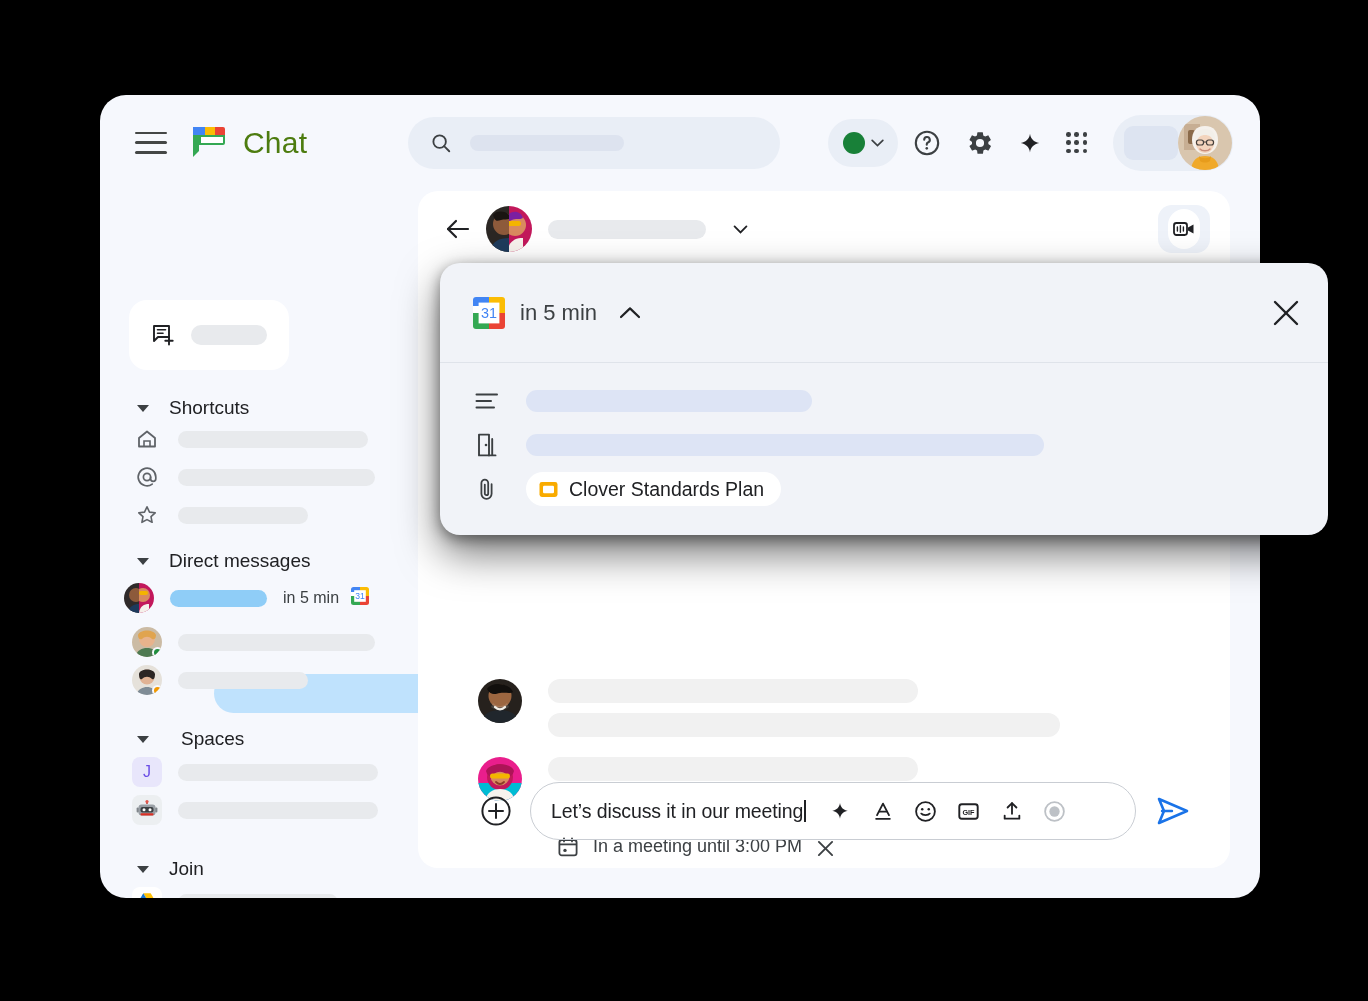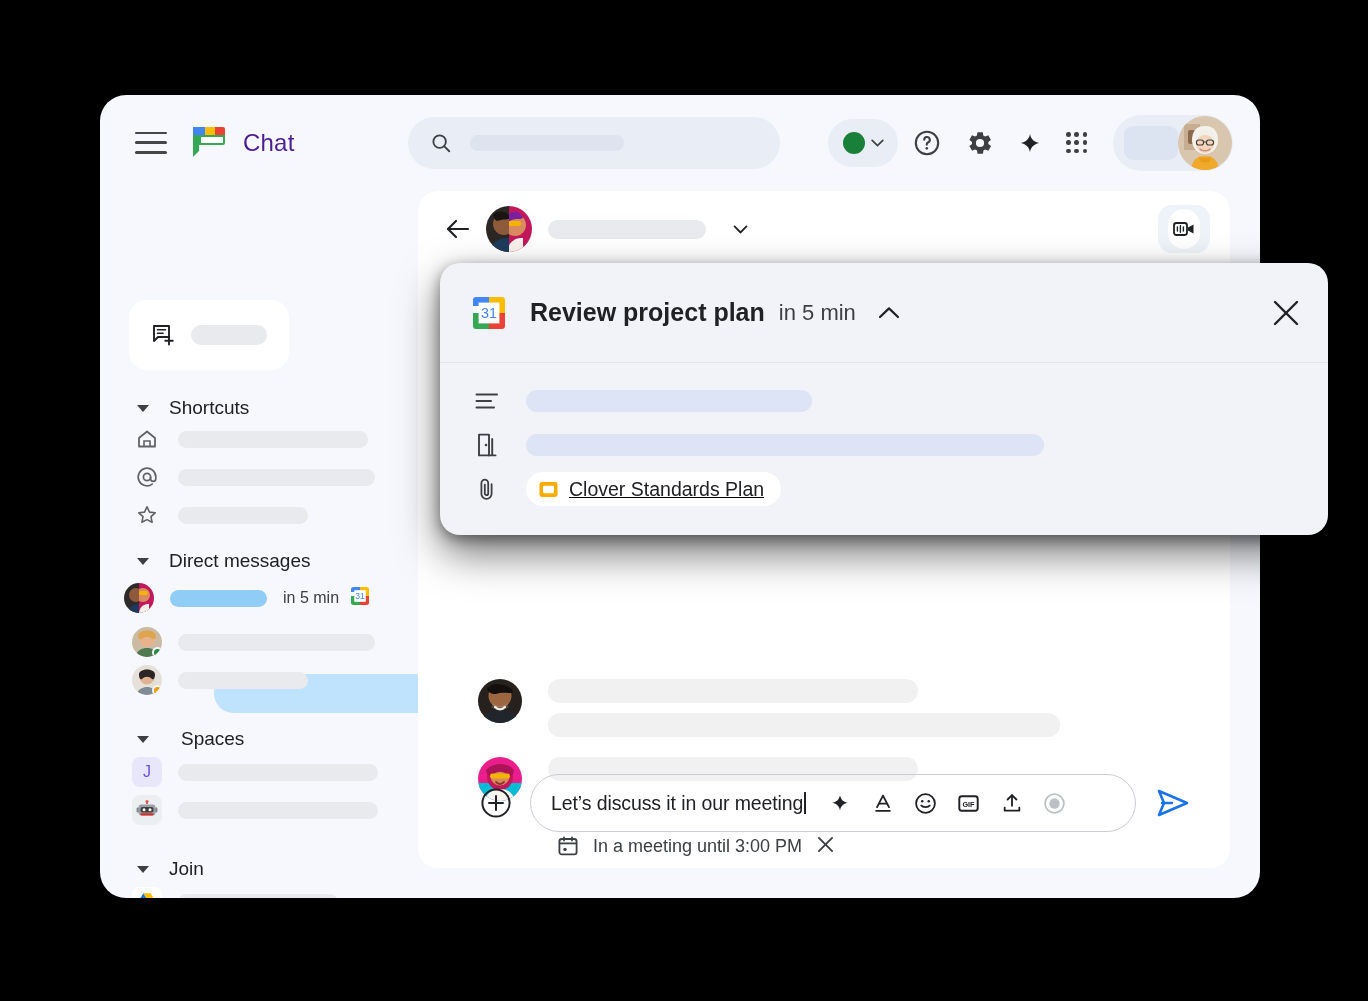--- a/index.html
+++ b/index.html
@@ -28,21 +28,21 @@
   .hamburger {
     width: 32px; height: 22px; margin-left: 35px;
     display: flex; flex-direction: column; justify-content: space-between;
     cursor: pointer;
   }
   .hamburger span { display: block; height: 2.6px; background: #444746; border-radius: 2px; }
 
   .brand { display: flex; align-items: center; margin-left: 22px; }
   .chat-logo { width: 38px; height: 36px; position: relative; }
   .chat-title {
-    margin-left: 16px; font-size: 24px; color: #4c1d95; letter-spacing: .2px;
+    margin-left: 16px; font-size: 30px; color: #4d7c0f; letter-spacing: .2px;
   }
 
   .searchbar {
     position: absolute; left: 308px; top: 22px;
     width: 372px; height: 52px;
     background: #e9eef6; border-radius: 26px;
     display: flex; align-items: center;
   }
   .search-icon { margin-left: 22px; width: 22px; height: 22px; }
   .search-placeholder {
@@ -145,28 +145,28 @@
   }
   .video-btn .pill { width: 32px; height: 40px; background: #ffffff; border-radius: 16px;
     display: flex; align-items: center; justify-content: center; }
 
   .msg-row { position: absolute; display: flex; }
   .msg-av { width: 44px; height: 44px; border-radius: 50%; overflow: hidden; flex: none; }
   .msg-lines { margin-left: 26px; display: flex; flex-direction: column; gap: 10px; }
   .msg-lines .ln { height: 24px; background: #f1f1f1; border-radius: 12px; }
 
   .status-banner {
-    position: absolute; left: 140px; top: 645px; display: flex; align-items: flex-start; gap: 15px;
+    position: absolute; left: 140px; top: 645px; display: flex; align-items: flex-end; gap: 15px;
     font-size: 18px; color: #3c4043;
   }
   .cal-ic { width: 20px; height: 20px; }
   .banner-x { width: 17px; height: 17px; cursor: pointer; }
 
   .composer {
-    position: absolute; left: 62px; bottom: 36px; right: 40px; height: 58px;
+    position: absolute; left: 62px; bottom: 28px; right: 40px; height: 58px;
     display: flex; align-items: center;
   }
   .plus-btn { width: 32px; height: 32px; flex: none; cursor: pointer; }
   .input-shell {
     margin-left: 18px; flex: 1; height: 58px; border: 1.5px solid #c9cdd3; border-radius: 29px;
     display: flex; align-items: center; padding: 0 20px;
   }
   .input-text {
     font-size: 19.5px; color: #202124; white-space: nowrap; letter-spacing: -.1px;
   }
@@ -188,21 +188,21 @@
   .meet-title { margin-left: 24px; font-size: 25px; font-weight: bold; color: #202124; }
   .meet-when { margin-left: 14px; font-size: 22px; color: #3c4043; }
   .meet-collapse { margin-left: 22px; width: 22px; height: 13px; cursor: pointer; }
   .join-btn {
     position: absolute; right: 92px; top: 22px; height: 56px; padding: 0 28px;
     background: #1a73e8; border-radius: 28px; display: flex; align-items: center; gap: 15px;
     color: #ffffff; font-size: 23px; cursor: pointer;
   }
   .meet-close { position: absolute; right: 28px; top: 36px; width: 28px; height: 28px; cursor: pointer; }
 
-  .meet-body { padding-top: 16px; text-decoration: underline; }
+  .meet-body { padding-top: 16px; }
   .meet-line { display: flex; align-items: center; height: 44px; padding-left: 32px; }
   .meet-line .mic { width: 30px; display: flex; justify-content: center; flex: none; }
   .meet-line .mbar { margin-left: 24px; height: 22px; background: #dde4f5; border-radius: 11px; }
   .attach-chip {
     margin-left: 24px; height: 34px; background: #ffffff; border-radius: 17px;
     display: flex; align-items: center; padding: 0 17px 0 13px; gap: 11px; cursor: pointer;
   }
   .slides-ic { width: 19px; height: 19px; flex: none; }
   .attach-label { font-size: 19.5px; color: #202124; }
 </style>
@@ -634,21 +634,20 @@
         <svg width="34" height="34" viewBox="0 0 34 34">
           <rect x="1" y="1" width="32" height="32" rx="3" fill="#ffffff"></rect>
           <path d="M1 4a3 3 0 0 1 3-3h13v9H1V4z" fill="#4285f4"></path>
           <path d="M17 1h13a3 3 0 0 1 3 3v13h-16V1z" fill="#fbbc04"></path>
           <path d="M1 17h16v16H4a3 3 0 0 1-3-3V17z" fill="#34a853"></path>
           <path d="M17 17h16v13a3 3 0 0 1-3 3H17V17z" fill="#ea4335"></path>
           <rect x="6.6" y="6.6" width="20.8" height="20.8" fill="#ffffff"></rect>
           <text x="17" y="22.4" font-size="14.4" font-family="Liberation Sans, sans-serif" fill="#4285f4" text-anchor="middle">31</text>
         </svg>
       </div>
-      <div class="meet-title">Review project plan</div>
       <div class="meet-when">in 5 min</div>
       <svg class="meet-collapse" viewBox="0 0 22 13">
         <path d="M2 11 11 2.4 20 11" fill="none" stroke="#202124" stroke-width="2.2" stroke-linecap="round" stroke-linejoin="round"></path>
       </svg>
       <svg class="meet-close" viewBox="0 0 28 28">
         <line x1="3" y1="3" x2="25" y2="25" stroke="#202124" stroke-width="2.4" stroke-linecap="round"></line>
         <line x1="25" y1="3" x2="3" y2="25" stroke="#202124" stroke-width="2.4" stroke-linecap="round"></line>
       </svg>
     </div>
 

